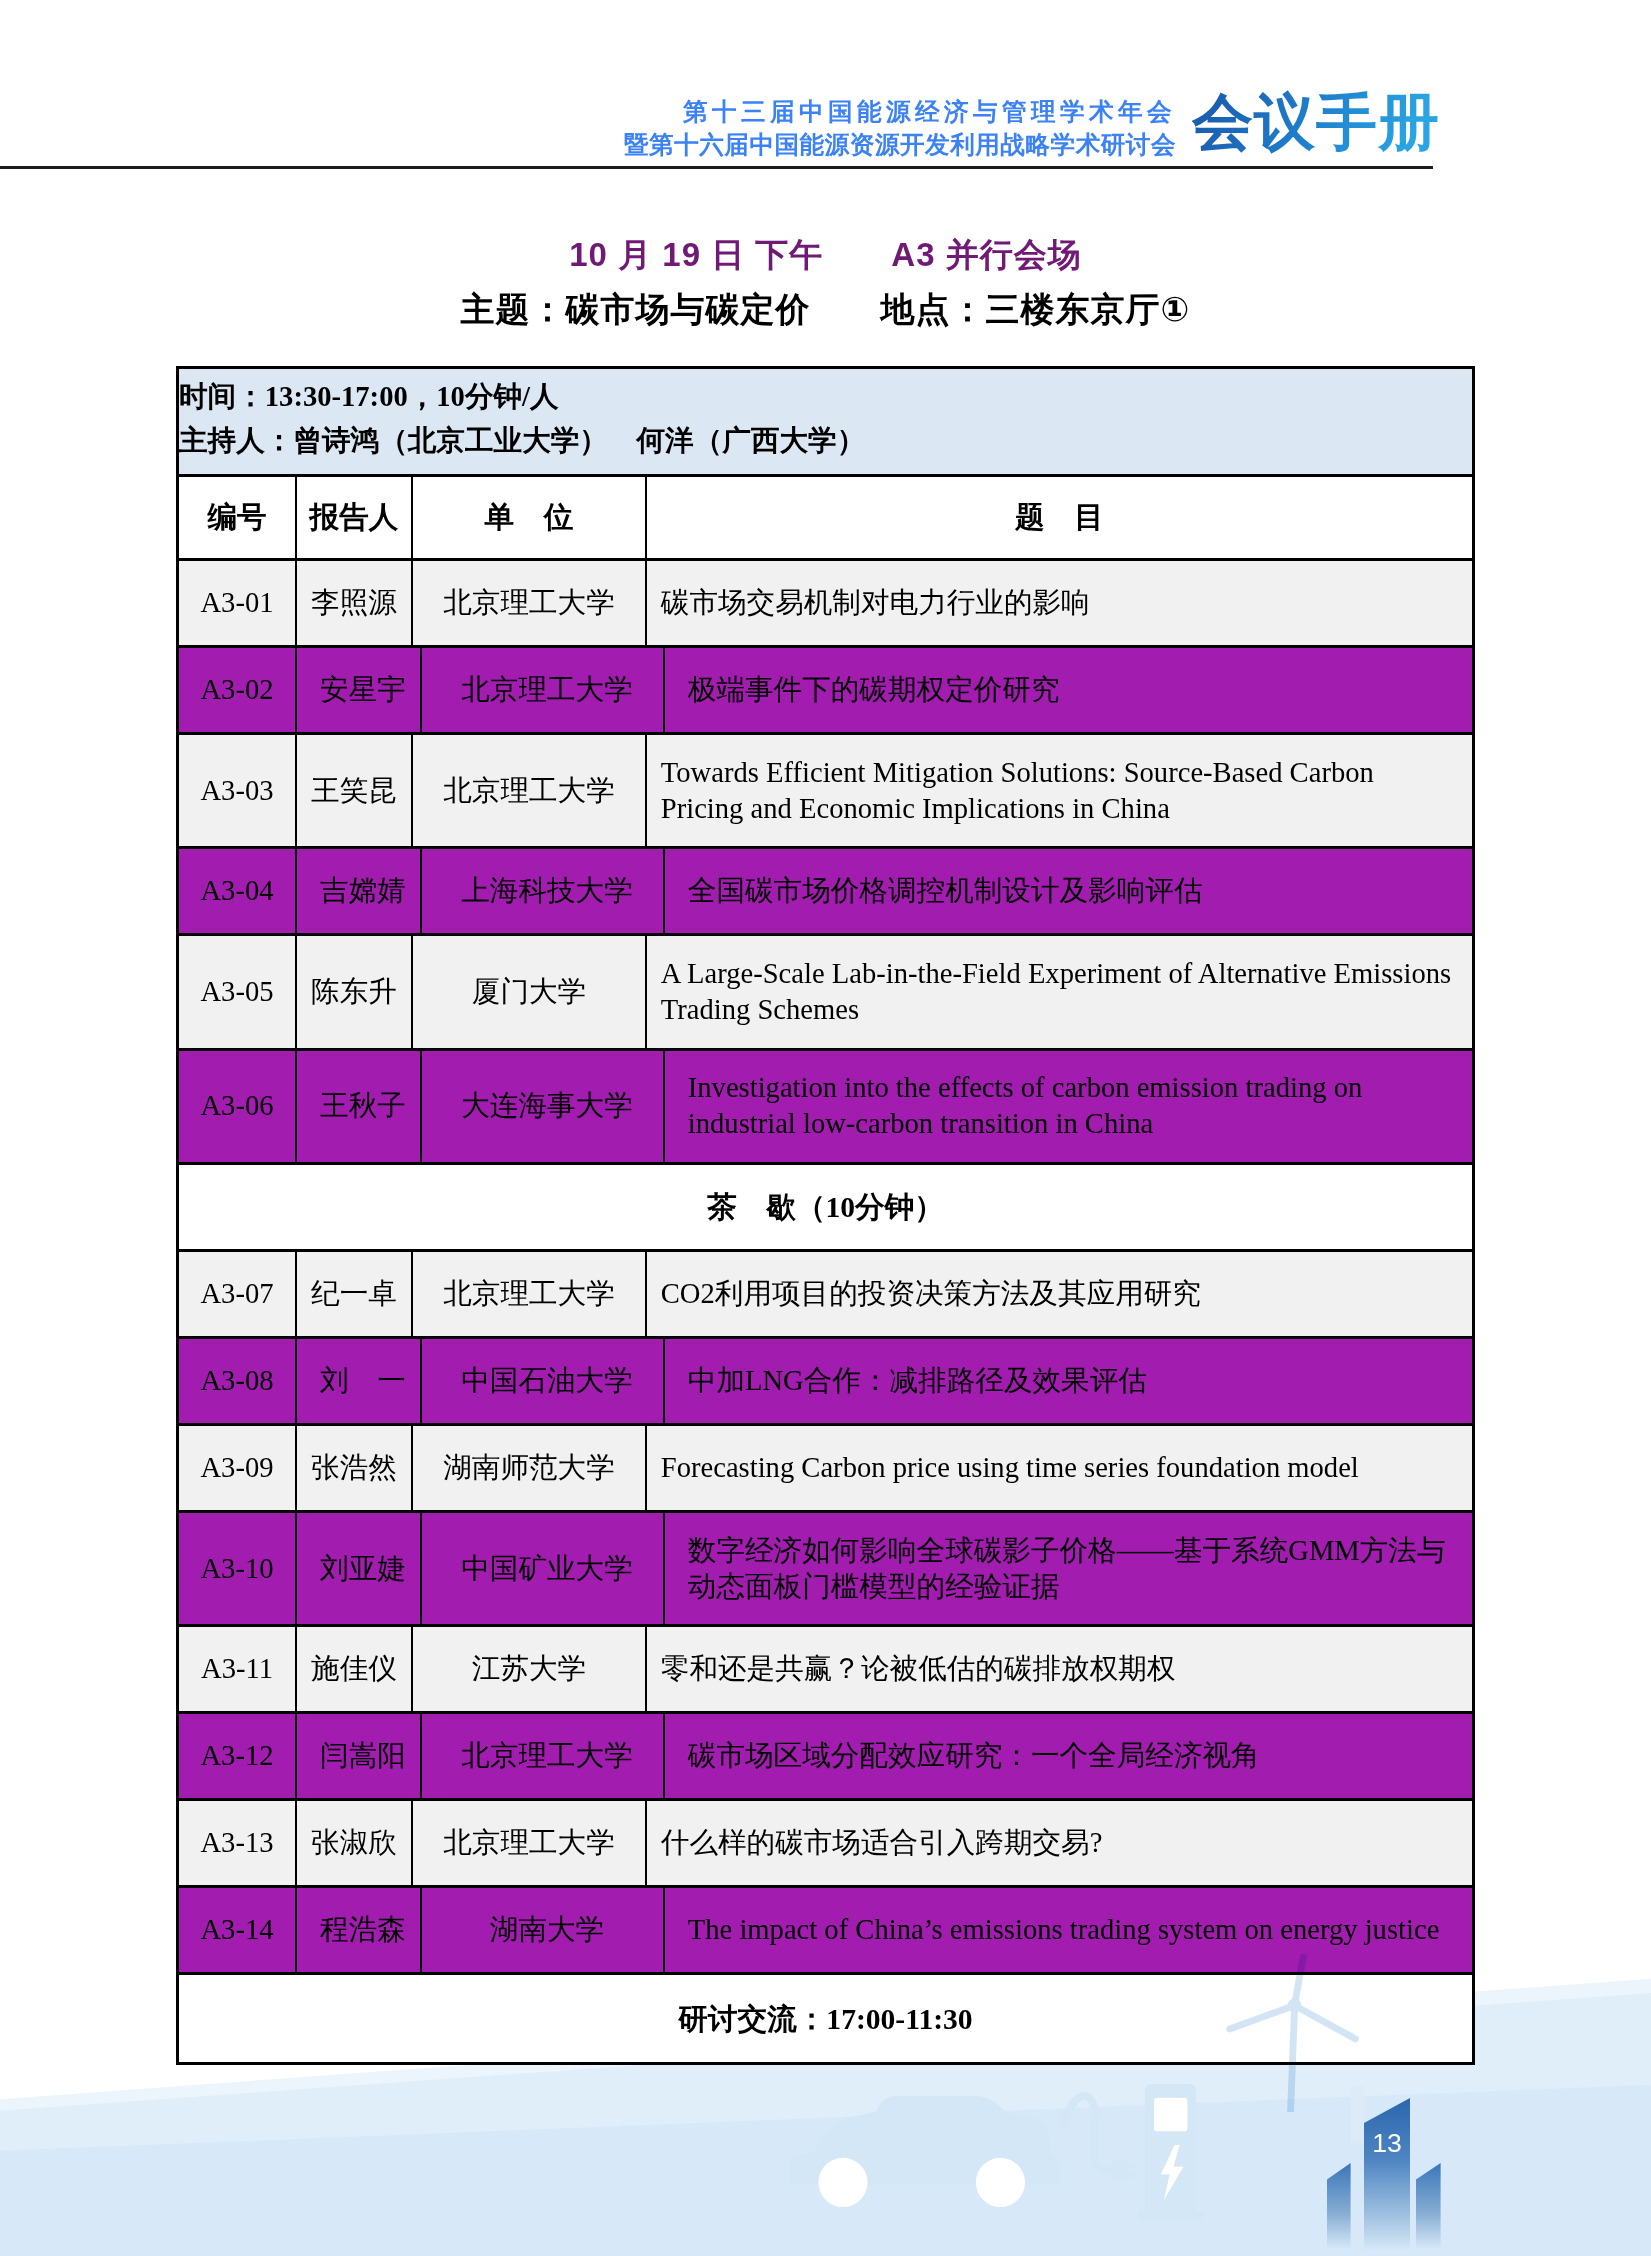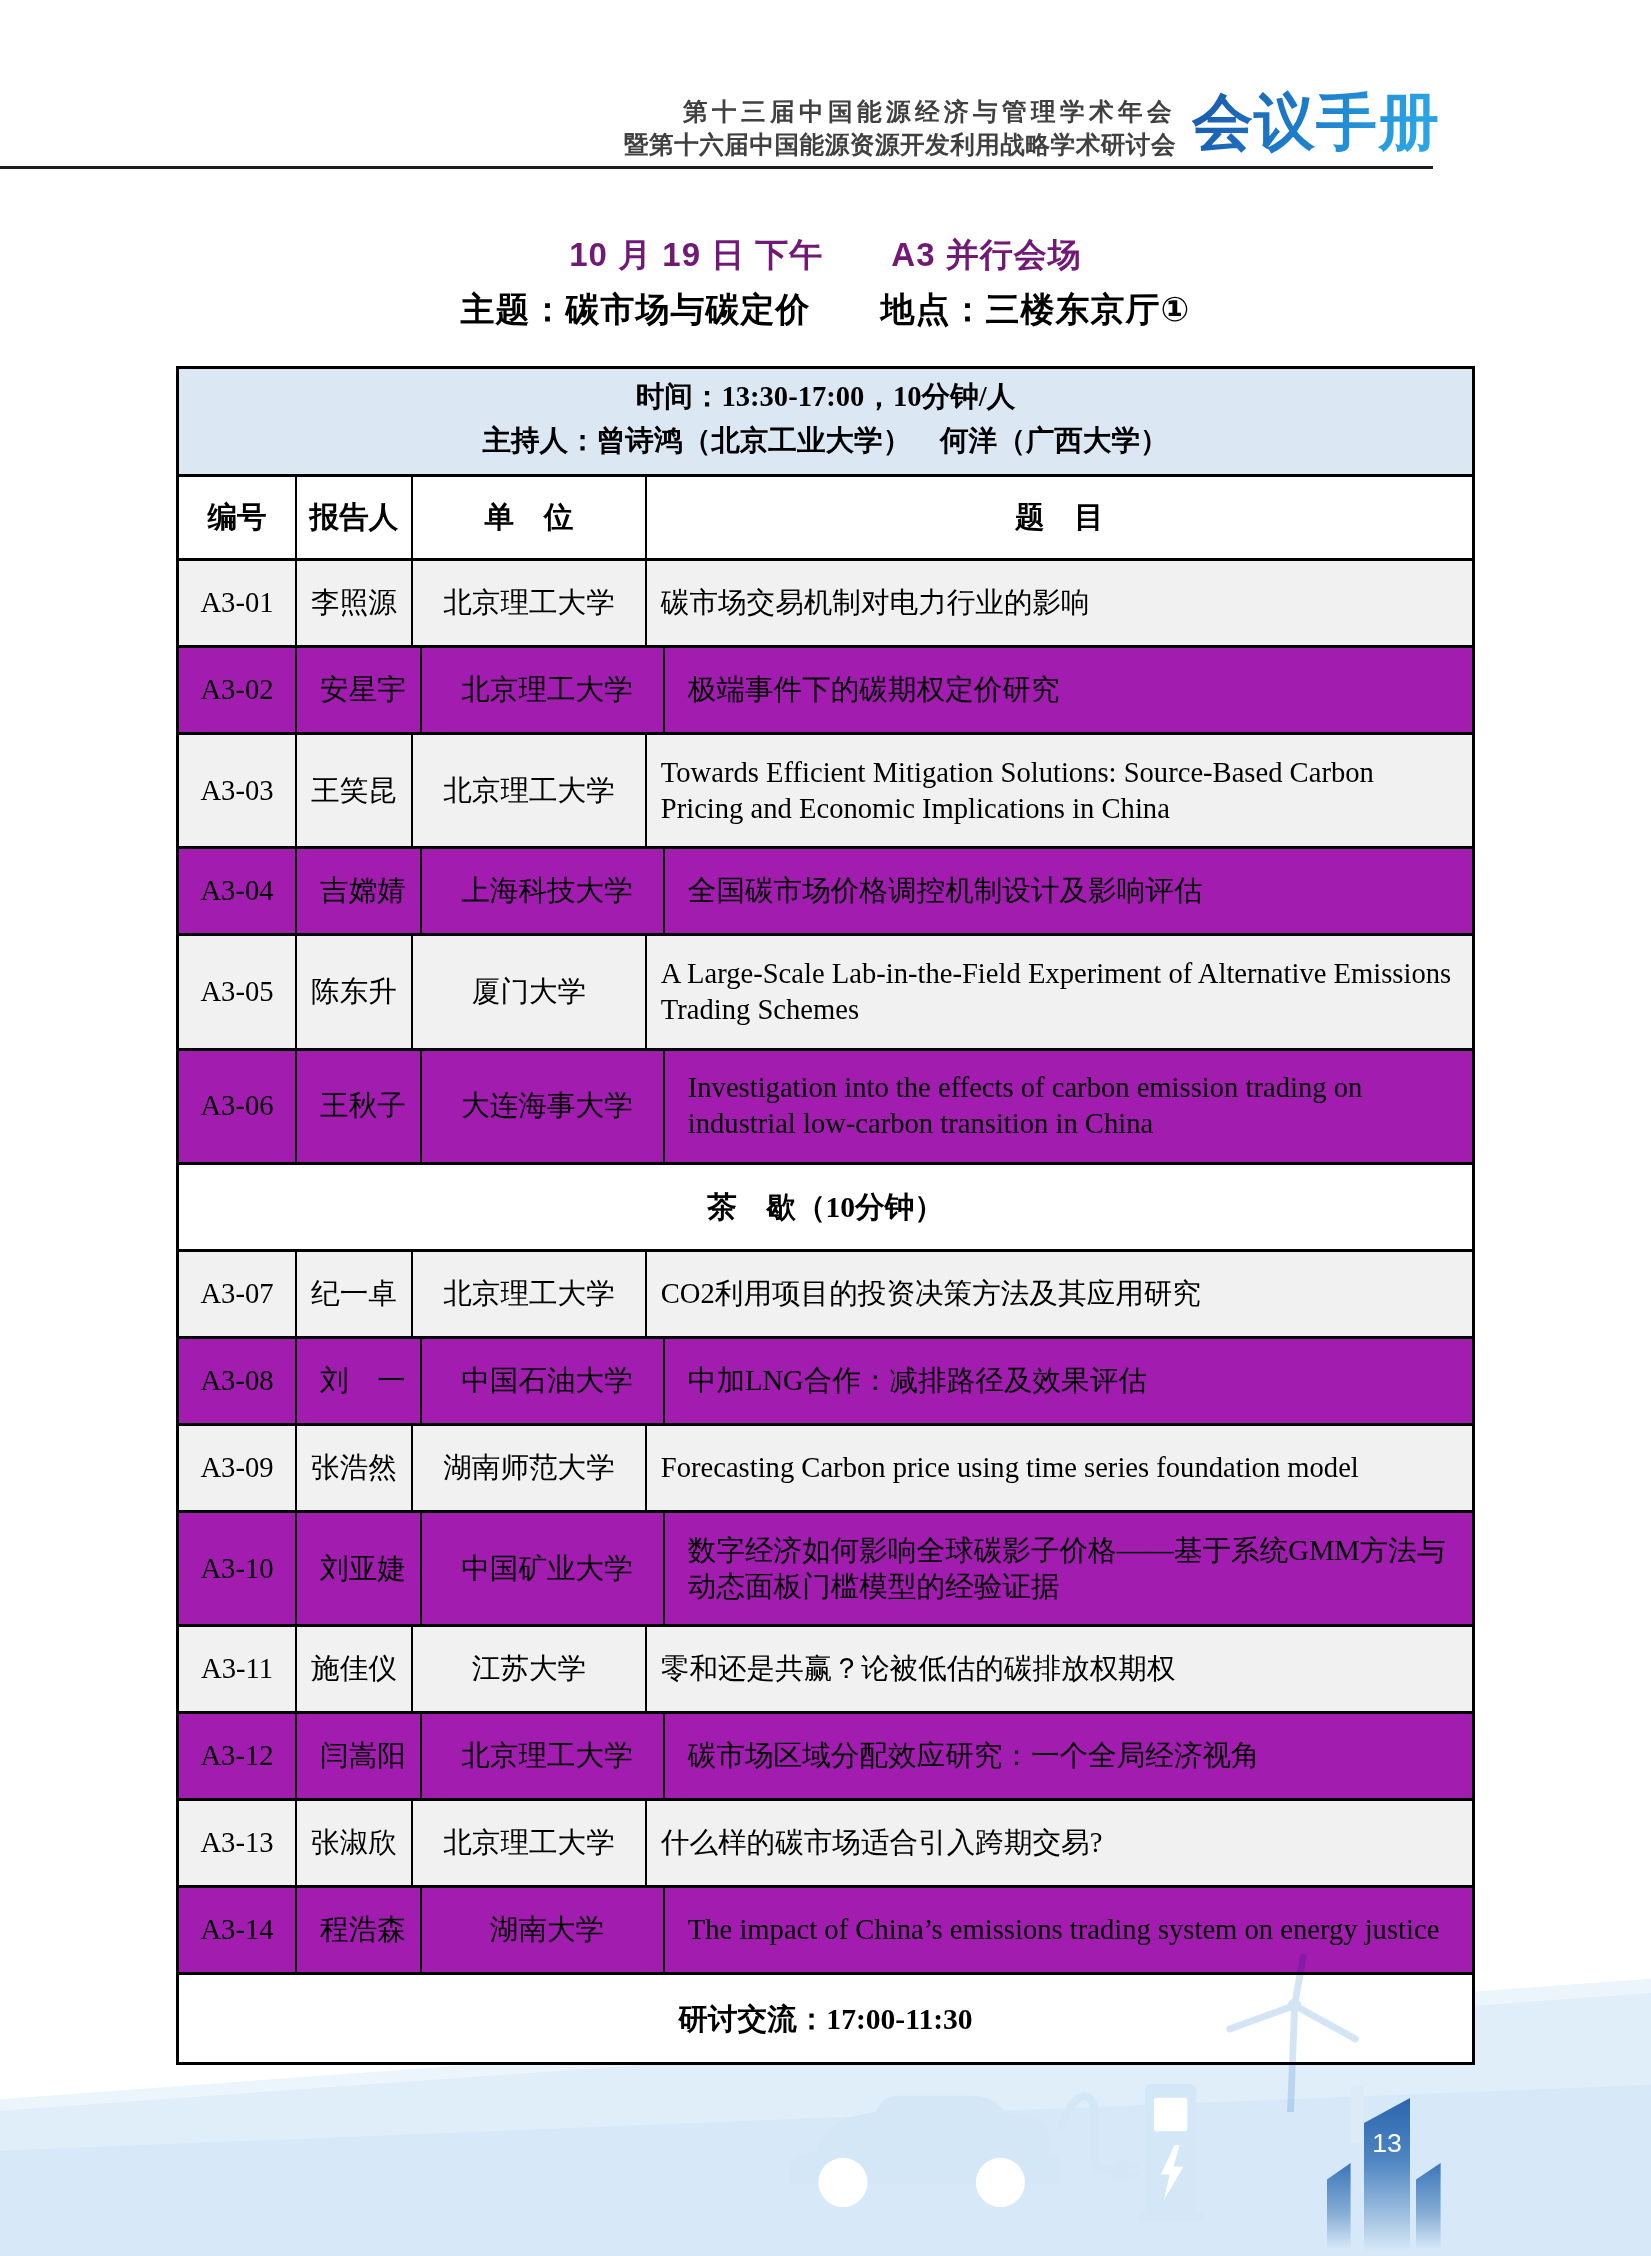--- a/index.html
+++ b/index.html
@@ -5,21 +5,21 @@
   html,body { margin:0; padding:0; background:#888; }
   .page {
     position:relative; width:1652px; height:2257px; margin:0 auto;
     background:#ffffff; overflow:hidden;
     font-family:"Liberation Serif","DejaVu Serif",serif; color:#000;
   }
   
   .doc-header-text {
     position:absolute; top:96px; right:476px; text-align:right;
     font-family:"Liberation Sans","DejaVu Sans",sans-serif;
-    font-weight:bold; color:#404040; line-height:32.5px; font-size:24.6px; white-space:nowrap;
+    font-weight:bold; color:#3b82f6; line-height:32.5px; font-size:24.6px; white-space:nowrap;
   }
   .doc-header-text .l1 { letter-spacing:4.4px; display:block; }
   .doc-header-text .l2 { letter-spacing:0.5px; display:block; }
   .conference-logo {
     position:absolute; left:1192px; top:87px; width:252px;
     font-family:Liberation Serif, serif;
     font-weight:900; font-size:61px; line-height:71px; letter-spacing:1px; white-space:nowrap;
     background:linear-gradient(115deg,#1b5fb0 10%,#1d7ecb 45%,#2aa4e2 85%);
     -webkit-background-clip:text; background-clip:text; color:transparent;
   }
@@ -35,21 +35,21 @@
     font-family:"Liberation Sans","DejaVu Sans",sans-serif; font-weight:bold;
     font-size:34px; letter-spacing:1px; color:#000; white-space:pre;
   }
   
   .schedule-table {
     position:absolute; left:176px; top:366px; width:1299px; z-index:2;
     box-sizing:border-box; border:3px solid #000; background:#fff;
   }
   .info-band {
     background:#dbe7f3; border-bottom:3px solid #000;
-    height:99px; text-align:center; padding-top:5.9px; box-sizing:content-box;
+    height:99px; padding-top:5.9px; box-sizing:content-box;
     font-weight:bold; font-size:28.6px; line-height:44px;
   }
   .t-row { display:grid; grid-template-columns:118px 116px 234px 1fr; border-bottom:3px solid #000; }
   .t-row .cell {
     border-right:2px solid #000; display:flex; align-items:center; justify-content:center;
     text-align:center; font-size:28.6px; line-height:36px; padding:3.9px 5.9px; box-sizing:border-box;
   }
   .t-row .cell:last-child { border-right:none; }
   .col-header-row .cell { min-height:81px; font-weight:bold; font-size:29.6px; }
   .talk-row .cell { min-height:84px; }

